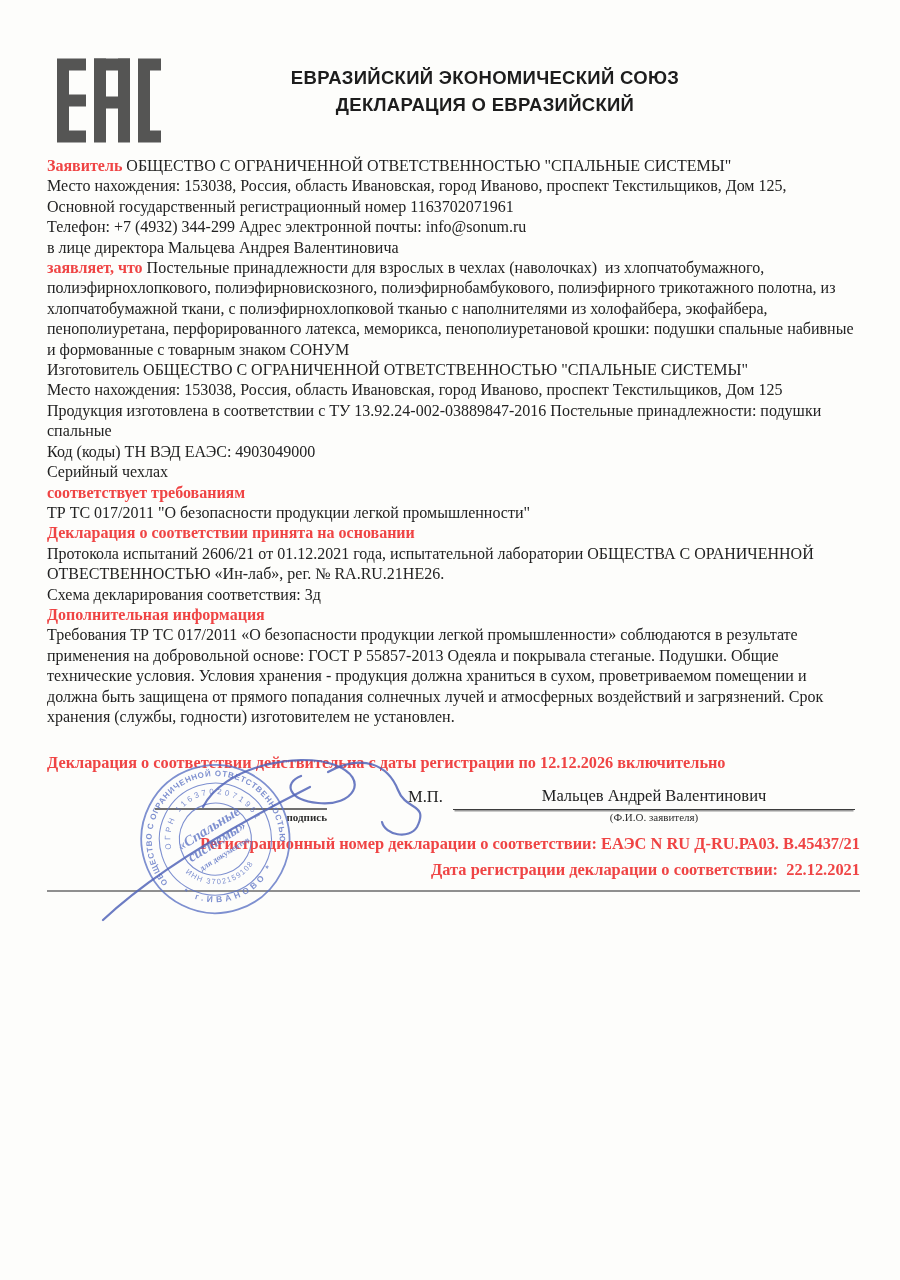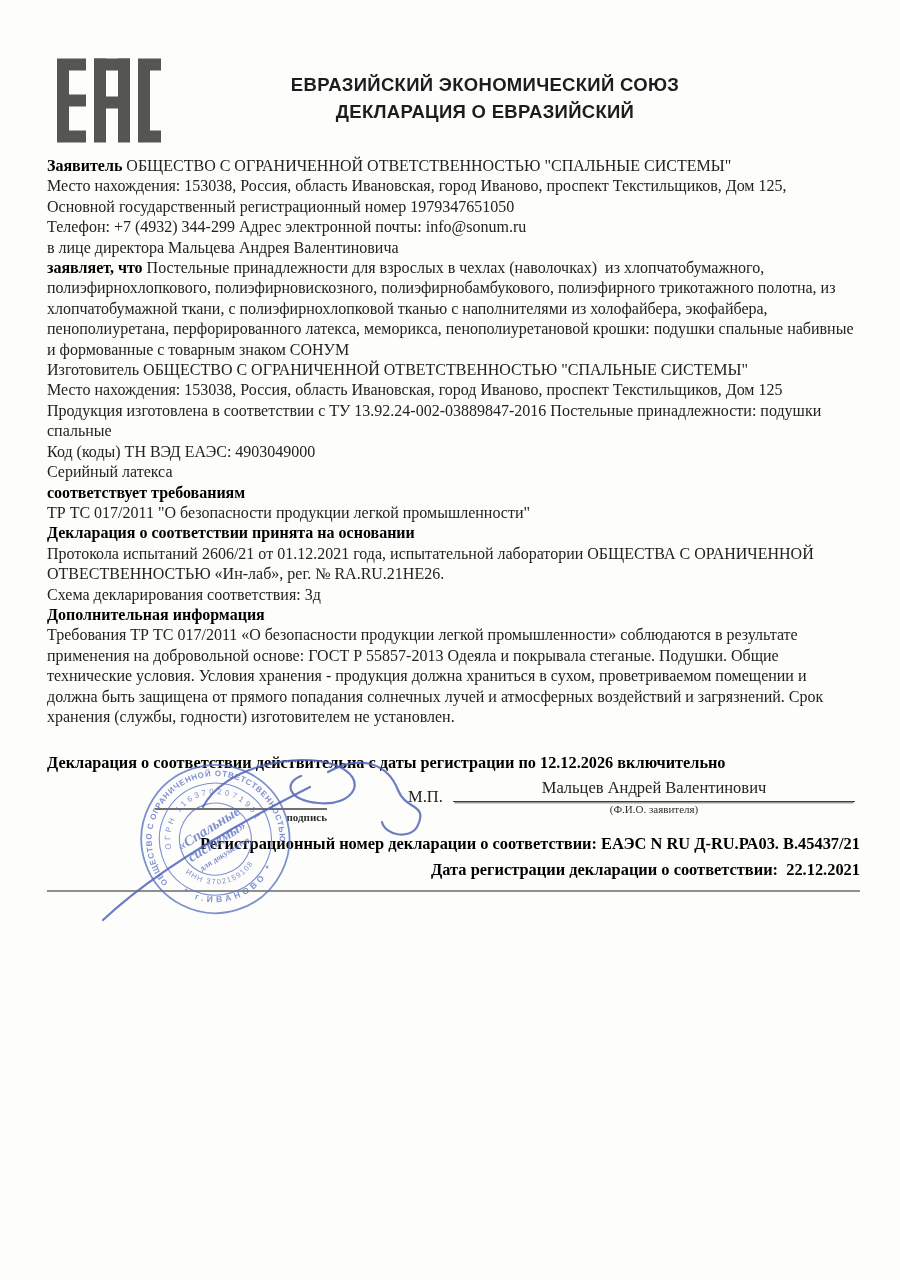--- a/index.html
+++ b/index.html
@@ -6,37 +6,37 @@
   .page {
     position:relative; width:900px; height:1280px; margin:0 auto;
     background:#fdfdfb; overflow:hidden;
     font-family:"Liberation Serif", serif; color:#222;
   }
   
   .eac-logo { position:absolute; left:57px; top:58px; width:104px; height:85px; }
   .eac-logo svg { display:block; width:100%; height:100%; }
   
   .doc-title {
-    position:absolute; left:185px; top:71px; width:600px; text-align:center;
+    position:absolute; left:185px; top:64px; width:600px; text-align:center;
     font-family:"Liberation Sans", sans-serif; font-weight:bold;
     font-size:18.5px; line-height:27px; color:#1d1d1d; letter-spacing:.3px;
   }
   
   .content { position:absolute; left:47px; top:156px; width:813px;
     font-size:16px; line-height:20.4px; }
   .content p { margin:0; }
-  .b { font-weight:bold; color:#000000; }
+  .b { font-weight:bold; color:#ef4444; }
   .validity { margin-top:26px !important; font-size:16.3px;font-family:Liberation Serif, serif; }
   
   .sig-block { position:relative; height:57px; }
   .mp { position:absolute; left:361px; top:13px; font-size:16.5px; }
   .sig-left { position:absolute; left:108px; top:34px; width:172px; text-align:right;font-weight:bold; }
   .sig-left .line { border-top:2px solid #707070; height:0; }
   .caption { font-size:11px; line-height:13px; color:#2e2e2e; margin-top:1px; }
-  .fio { position:absolute; left:406px; top:4px; width:402px; text-align:center; }
+  .fio { position:absolute; left:406px; top:12px; width:402px; text-align:center; }
   .fio-name { font-size:16.5px; line-height:20px; padding-bottom:3px;
     border-bottom:1.5px solid #3c3c3c; box-shadow:0 3px 0 -1.5px #9a9a9a; }
   .reg-line { font-size:16.4px; line-height:26px;text-align:right; }
   .rule { margin-top:7px; border-top:2px solid #8f8f8f; box-shadow:0 2px 0 -1px #c9c9c9; height:0; }
   
   .stamp { position:absolute; left:137px; top:760px; width:158px; height:162px;
     opacity:.78; transform:rotate(-18deg); pointer-events:none; }
   .stamp text { fill:#5b72c4; }
   .stamp .ring { stroke:#5b72c4; fill:none; }
   .pen { position:absolute; left:85px; top:745px; width:350px; height:185px; pointer-events:none; }
@@ -66,29 +66,29 @@
   </div>
 
   <div class="doc-title">
     <div>ЕВРАЗИЙСКИЙ ЭКОНОМИЧЕСКИЙ СОЮЗ</div>
     <div>ДЕКЛАРАЦИЯ О ЕВРАЗИЙСКИЙ</div>
   </div>
 
   <div class="content">
     <p><span class="b">Заявитель</span><span> ОБЩЕСТВО С ОГРАНИЧЕННОЙ ОТВЕТСТВЕННОСТЬЮ "СПАЛЬНЫЕ СИСТЕМЫ"</span></p>
     <p>Место нахождения: 153038, Россия, область Ивановская, город Иваново, проспект Текстильщиков, Дом 125,</p>
-    <p>Основной государственный регистрационный номер 1979347651050</p>
+    <p>Основной государственный регистрационный номер 1163702071961</p>
     <p>Телефон: +7 (4932) 344-299 Адрес электронной почты: info@sonum.ru</p>
     <p>в лице директора Мальцева Андрея Валентиновича</p>
     <p><span class="b">заявляет, что</span><span> Постельные принадлежности для взрослых в чехлах (наволочках)&nbsp; из хлопчатобумажного, полиэфирнохлопкового, полиэфирновискозного, полиэфирнобамбукового, полиэфирного трикотажного полотна, из хлопчатобумажной ткани, с полиэфирнохлопковой тканью с наполнителями из холофайбера, экофайбера, пенополиуретана, перфорированного латекса, меморикса, пенополиуретановой крошки: подушки спальные набивные и формованные с товарным знаком СОНУМ</span></p>
     <p>Изготовитель ОБЩЕСТВО С ОГРАНИЧЕННОЙ ОТВЕТСТВЕННОСТЬЮ "СПАЛЬНЫЕ СИСТЕМЫ"</p>
     <p>Место нахождения: 153038, Россия, область Ивановская, город Иваново, проспект Текстильщиков, Дом 125</p>
     <p>Продукция изготовлена в соответствии с ТУ 13.92.24-002-03889847-2016 Постельные принадлежности: подушки спальные</p>
     <p>Код (коды) ТН ВЭД ЕАЭС: 4903049000</p>
-    <p>Серийный латекса</p>
+    <p>Серийный чехлах</p>
     <p class="b">соответствует требованиям</p>
     <p>ТР ТС 017/2011 "О безопасности продукции легкой промышленности"</p>
     <p class="b">Декларация о соответствии принята на основании</p>
     <p>Протокола испытаний 2606/21 от 01.12.2021 года, испытательной лаборатории ОБЩЕСТВА С ОРАНИЧЕННОЙ ОТВЕСТВЕННОСТЬЮ «Ин-лаб», рег. № RA.RU.21НЕ26.</p>
     <p>Схема декларирования соответствия: 3д</p>
     <p class="b">Дополнительная информация</p>
     <p>Требования ТР ТС 017/2011 «О безопасности продукции легкой промышленности» соблюдаются в результате применения на добровольной основе: ГОСТ Р 55857-2013 Одеяла и покрывала стеганые. Подушки. Общие технические условия. Условия хранения - продукция должна храниться в сухом, проветриваемом помещении и должна быть защищена от прямого попадания солнечных лучей и атмосферных воздействий и загрязнений. Срок хранения (службы, годности) изготовителем не установлен.</p>
     <p class="b validity">Декларация о соответствии действительна с даты регистрации по 12.12.2026 включительно</p>
 
     <div class="sig-block">

